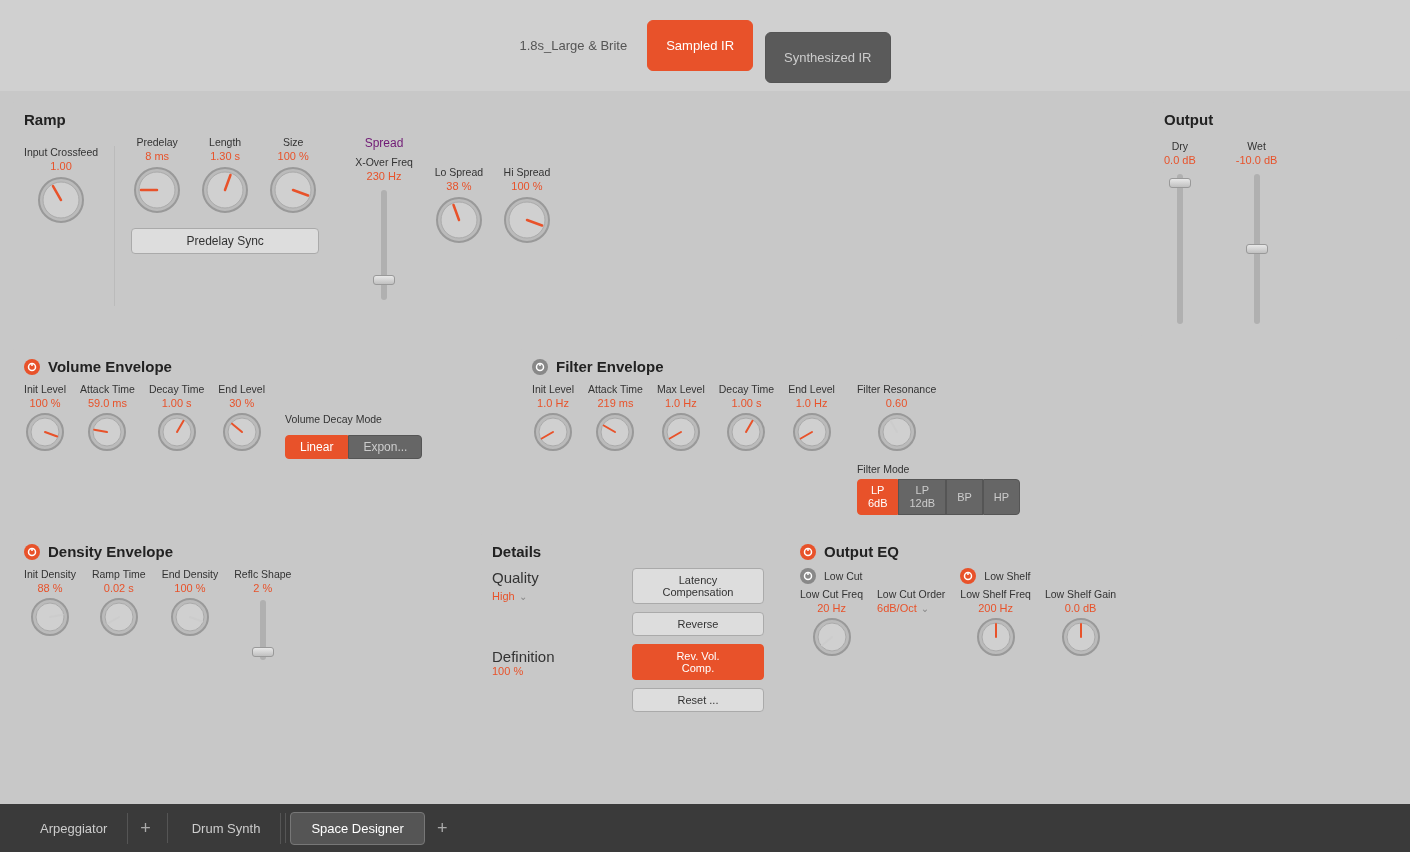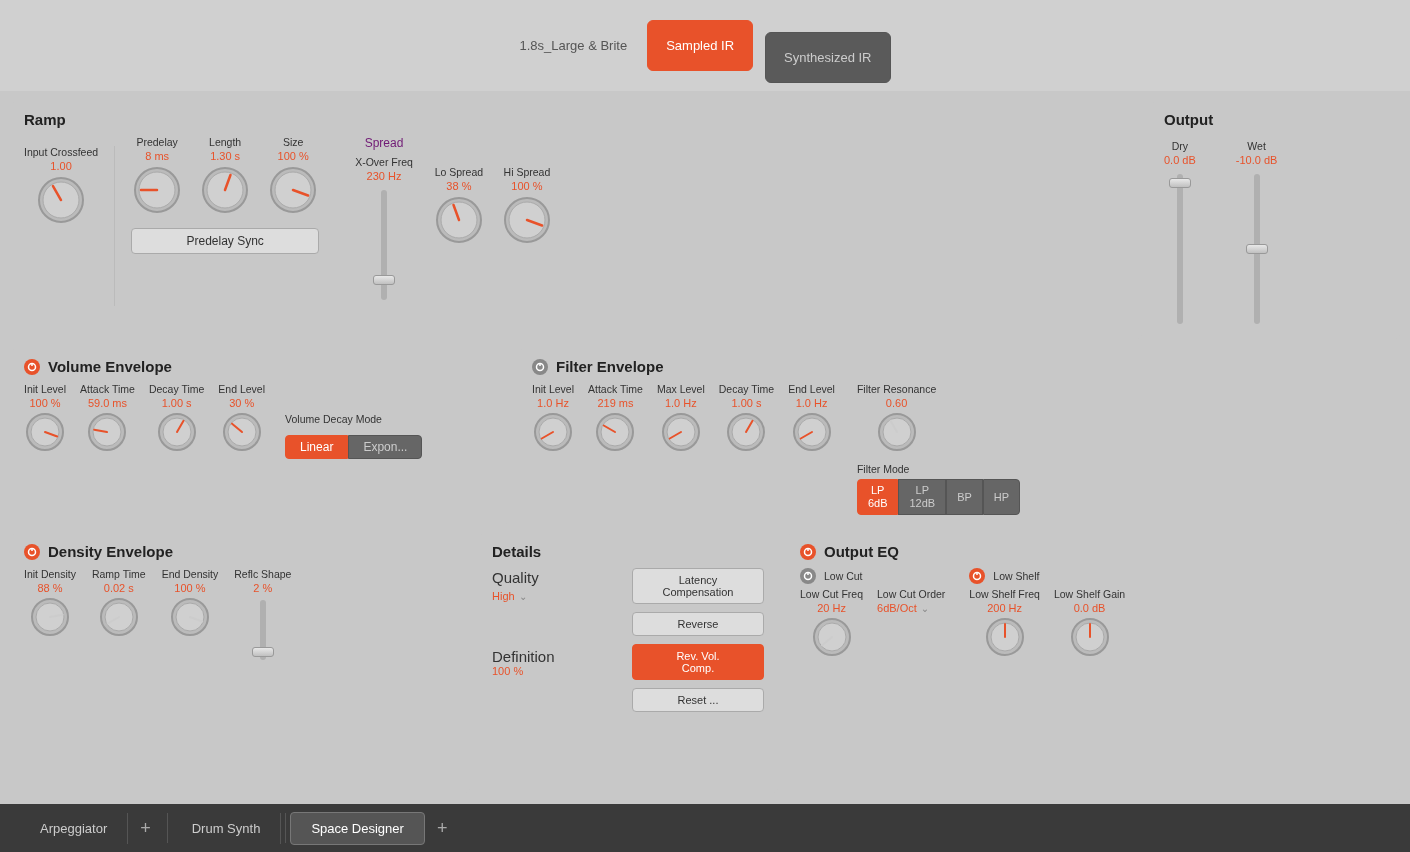--- a/index.html
+++ b/index.html
@@ -675,21 +675,21 @@
     <div class="output-eq-section">
       <div class="section-header">
         <button class="power-btn">
           <svg viewBox="0 0 10 10">
               <circle cx="5" cy="5" r="3.5" stroke="white" stroke-width="1.5"></circle>
               <line x1="5" y1="1" x2="5" y2="4" stroke="white" stroke-width="1.5"></line>
             </svg>
         </button>
         <div class="section-title" style="margin-bottom:0;">Output EQ</div>
       </div>
-      <div style="display:flex; gap:24px; align-items:center;">
+      <div style="display:flex; gap:15px; align-items:center;">
 
         <div>
           <div class="section-header" style="margin-bottom:4px;">
             <button class="power-btn off">
               <svg viewBox="0 0 10 10">
                   <circle cx="5" cy="5" r="3.5" stroke="white" stroke-width="1.5"></circle>
                   <line x1="5" y1="1" x2="5" y2="4" stroke="white" stroke-width="1.5"></line>
                 </svg>
             </button>
             <span class="knob-label">Low Cut</span>

